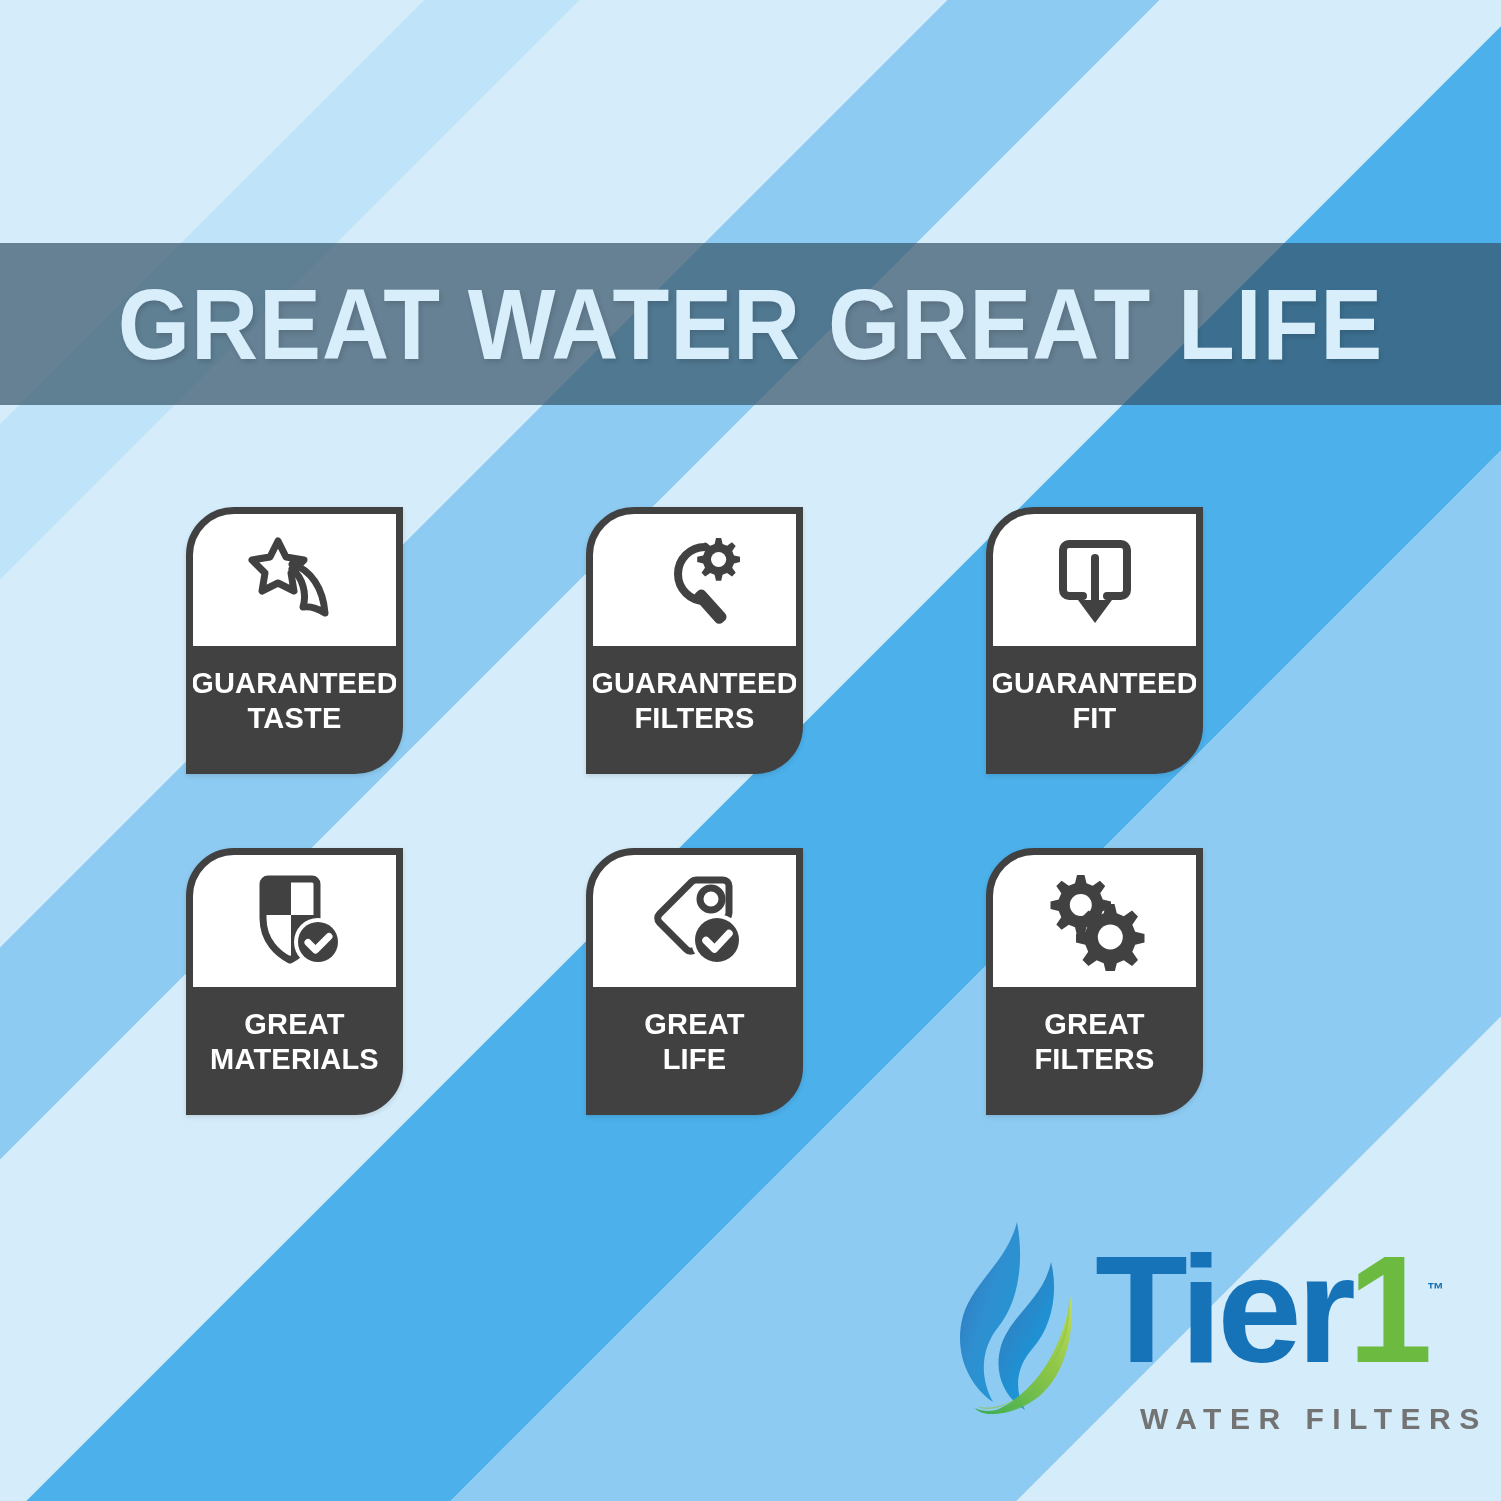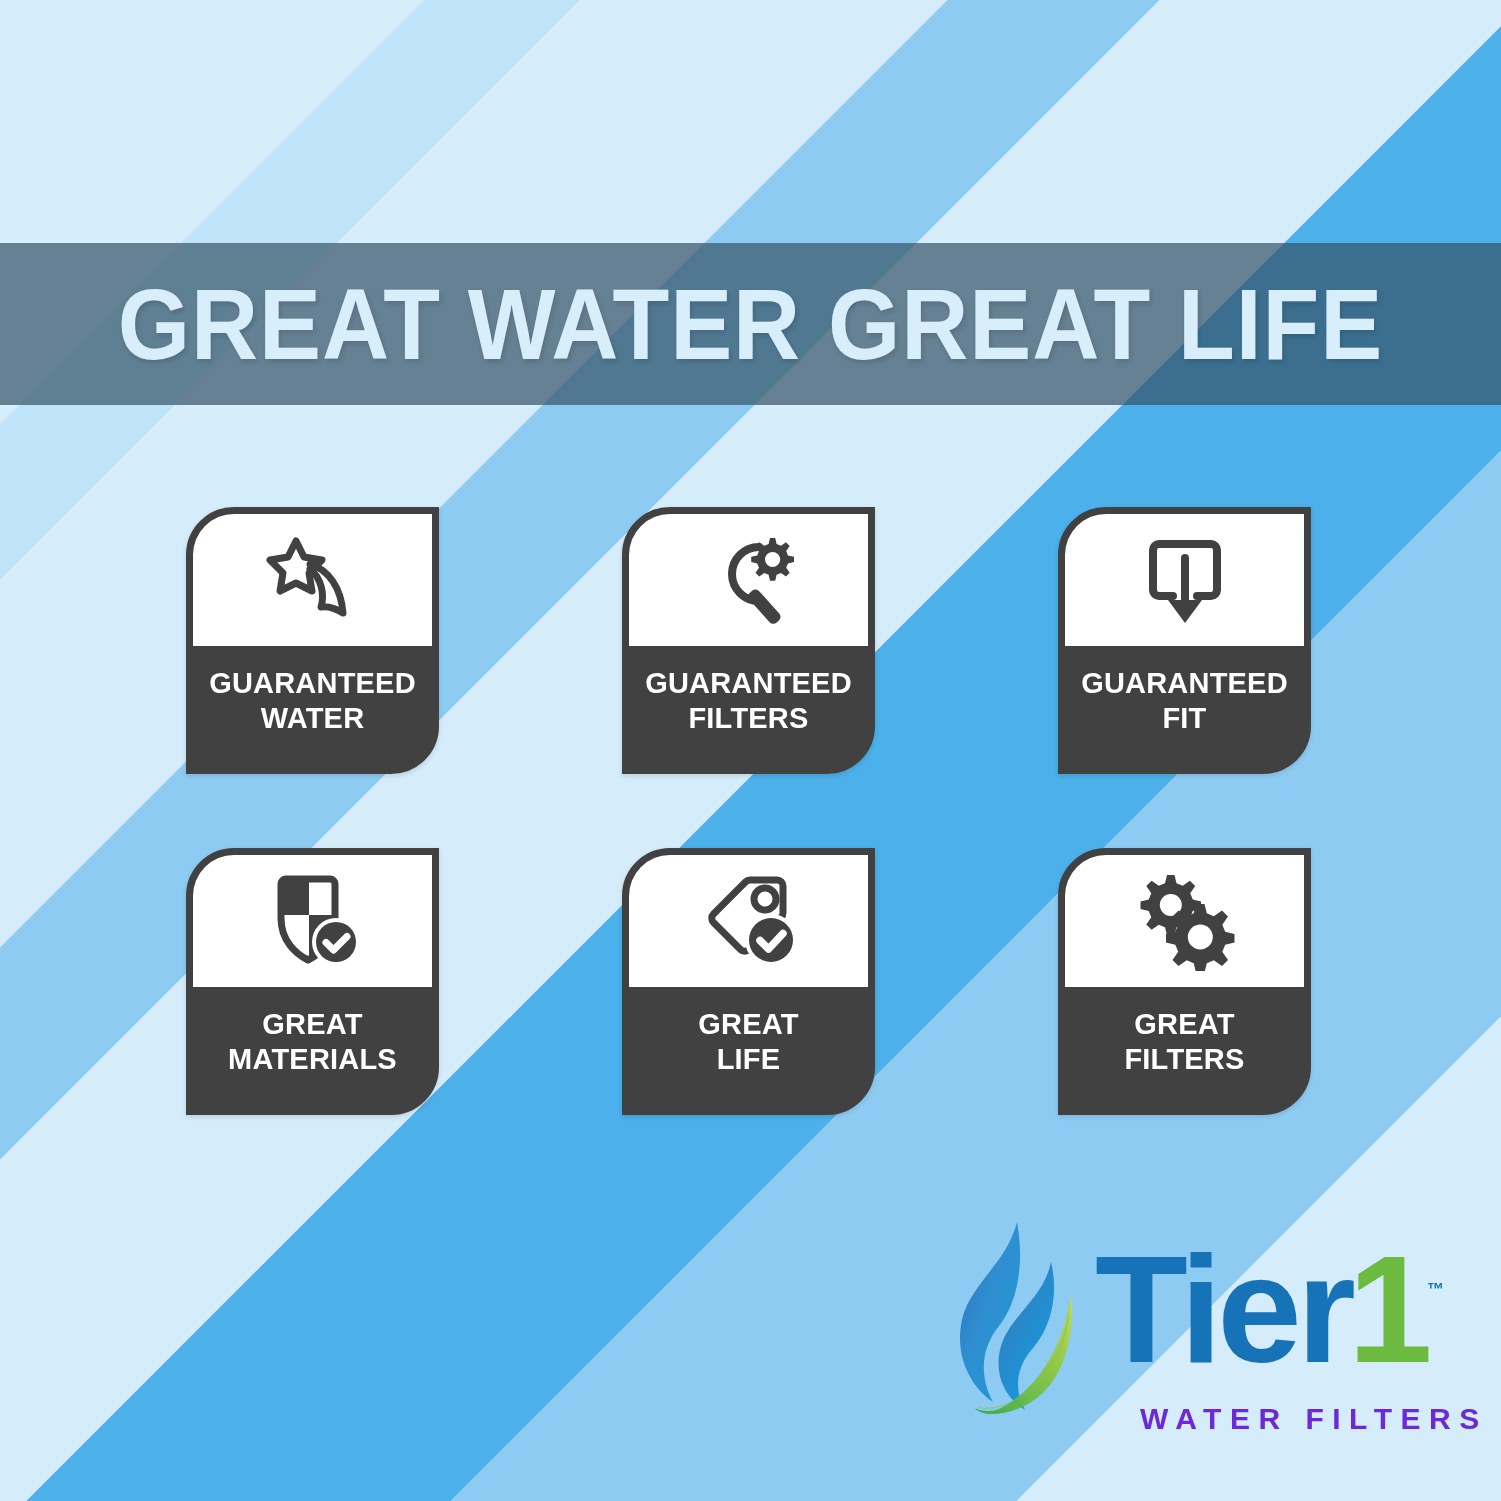--- a/index.html
+++ b/index.html
@@ -57,21 +57,21 @@
     width: 1140px;
   }
   .card-row {
     display: flex;
     gap: 183px;
   }
   .card-row + .card-row {
     margin-top: 74px;
   }
   .card {
-    width: 253px;
+    width: 217px;
     height: 267px;
     box-sizing: border-box;
     border: 7px solid #414141;
     border-radius: 48px 0 48px 0;
     background: #414141;
     overflow: hidden;
     display: flex;
     flex-direction: column;
     box-shadow: 0 2px 5px rgba(0,0,0,0.12);
   }
@@ -127,21 +127,21 @@
     top: 64px;
     color: #1773b8;
     font-size: 17px;
     font-weight: bold;
     letter-spacing: 0;
   }
   .logo-sub {
     position: absolute;
     left: 185px;
     top: 186px;
-    color: #6d28d9;
+    color: #737373;
     font-size: 30px;
     font-weight: bold;
     letter-spacing: 8.5px;
     white-space: nowrap;
   }
 </style>
 </head>
 <body>
 
 <div id="poster">
@@ -192,21 +192,21 @@
           <svg width="100" height="100" viewBox="0 0 100 100">
             <g fill="none" stroke="#414141" stroke-width="7" stroke-linejoin="round" stroke-linecap="round">
               <path d="M33 11 L41 27 L59 30 L46 43 L49 61 L33 53 L17 61 L20 43 L7 30 L25 27 Z"></path>
               <path d="M47 34 C66 40 78 58 80 83 C72 78 64 76 58 77 C62 64 58 48 47 39"></path>
             </g>
           </svg>
         </div>
         <div class="card-label-area">
           <div class="card-label">
             <span>GUARANTEED</span><br>
-            <span>WATER</span>
+            <span>TASTE</span>
           </div>
         </div>
       </div>
 
       <div class="card">
         <div class="card-icon-area">
           <svg width="104" height="100" viewBox="0 0 104 100">
             <g fill="none" stroke="#414141" stroke-width="8" stroke-linecap="round">
               <path d="M62 17 A27 27 0 1 0 62 71"></path>
             </g>

